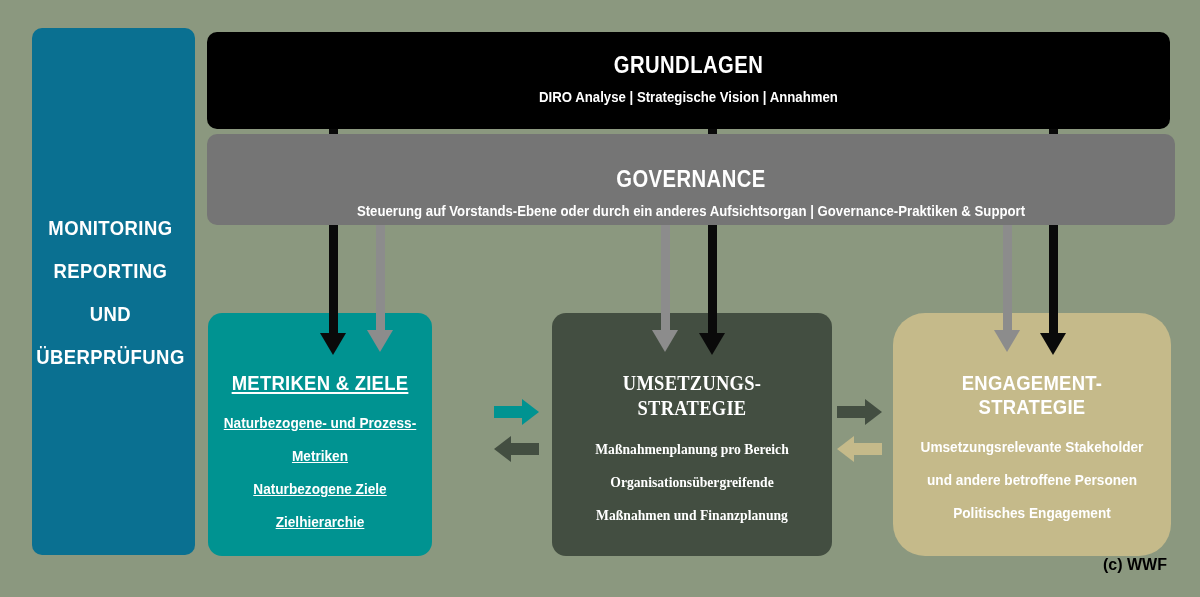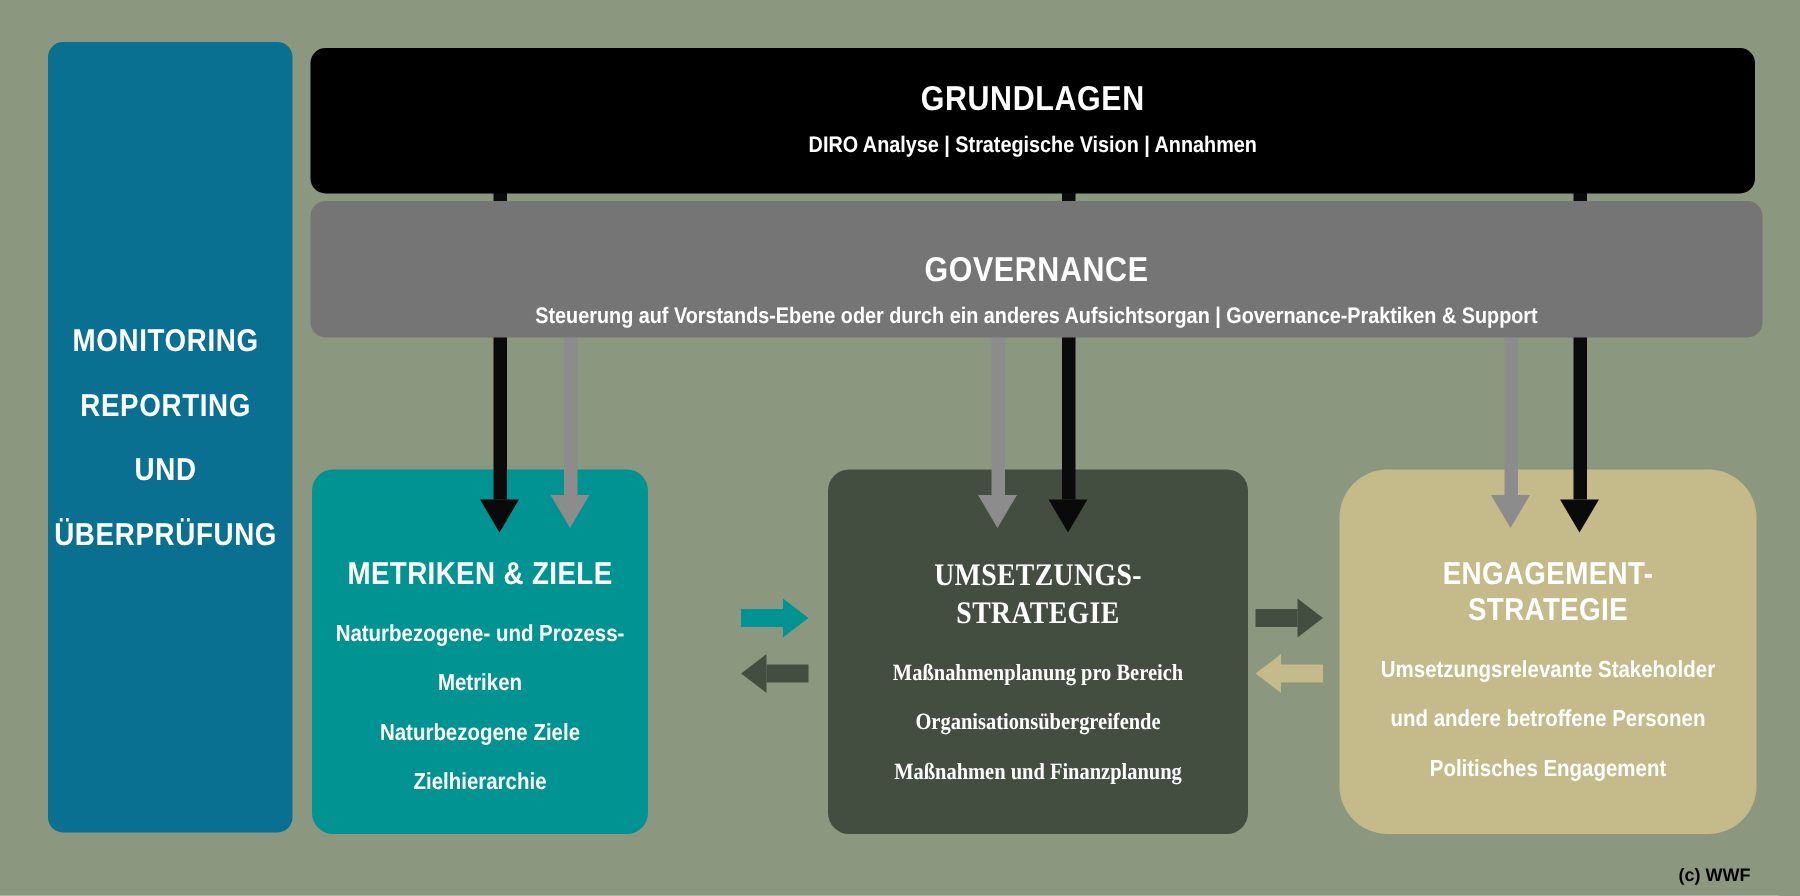--- a/index.html
+++ b/index.html
@@ -15,21 +15,21 @@
   
   .bar{position:absolute;left:207px;border-radius:10px;text-align:center;color:#fff;box-sizing:border-box;z-index:2;}
   .bar.foundations{top:32px;width:963px;height:97px;background:var(--c-foundations-bar);padding-top:20px;}
   .bar.governance{top:134px;width:968px;height:91px;background:var(--c-governance-bar);padding-top:32px;}
   .bar-title{font-size:23px;font-weight:bold;letter-spacing:.5px;}
   .bar-subtitle{font-size:15px;font-weight:bold;margin-top:9px;}
 
   
   .box{position:absolute;top:313px;height:243px;border-radius:14px;color:#fff;text-align:center;
     box-sizing:border-box;padding-top:58px;z-index:0;}
-  .box.metrics{left:208px;width:224px;background:var(--c-metrics-box);}
+  .box.metrics{left:208px;width:224px;background:var(--c-metrics-box);text-decoration:underline;}
   .box.implementation{left:552px;width:280px;background:var(--c-implementation-box);font-family:Liberation Serif, serif;}
   .box.engagement{left:893px;width:278px;background:var(--c-engagement-box);border-radius:32px;}
   .box-title{font-size:21px;font-weight:bold;letter-spacing:.3px;margin-bottom:11px;}
   .box-line{font-size:15.5px;font-weight:bold;line-height:33px;}
 
   
   .varrow{position:absolute;width:26px;display:flex;flex-direction:column;align-items:center;z-index:1;}
   .varrow .stem{width:9px;}
   .varrow .head{width:0;height:0;border-left:13px solid transparent;border-right:13px solid transparent;}
   .varrow.black{top:125px;}
@@ -45,21 +45,21 @@
   .harrow .hhead-right{width:0;height:0;border-top:13px solid transparent;border-bottom:13px solid transparent;}
   .harrow .hhead-left{width:0;height:0;border-top:13px solid transparent;border-bottom:13px solid transparent;}
   .harrow.teal .hstem{background:var(--c-metrics-box);}
   .harrow.teal .hhead-right{border-left:17px solid var(--c-metrics-box);}
   .harrow.dark .hstem{background:var(--c-implementation-box);}
   .harrow.dark .hhead-right{border-left:17px solid var(--c-implementation-box);}
   .harrow.dark .hhead-left{border-right:17px solid var(--c-implementation-box);}
   .harrow.tan .hstem{background:var(--c-engagement-box);}
   .harrow.tan .hhead-left{border-right:17px solid var(--c-engagement-box);}
 
-  .credit{position:absolute;right:33px;top:576px;font-size:12px;font-weight:bold;color:#000;z-index:3;}
+  .credit{position:absolute;right:33px;top:556px;font-size:16px;font-weight:bold;color:#000;z-index:3;}
 </style>
 </head>
 <body>
 
 <div class="canvas">
 
   <div class="sidebar">
     <div class="sidebar-text condensed">
       <div>MONITORING</div>
       <div>REPORTING</div>

